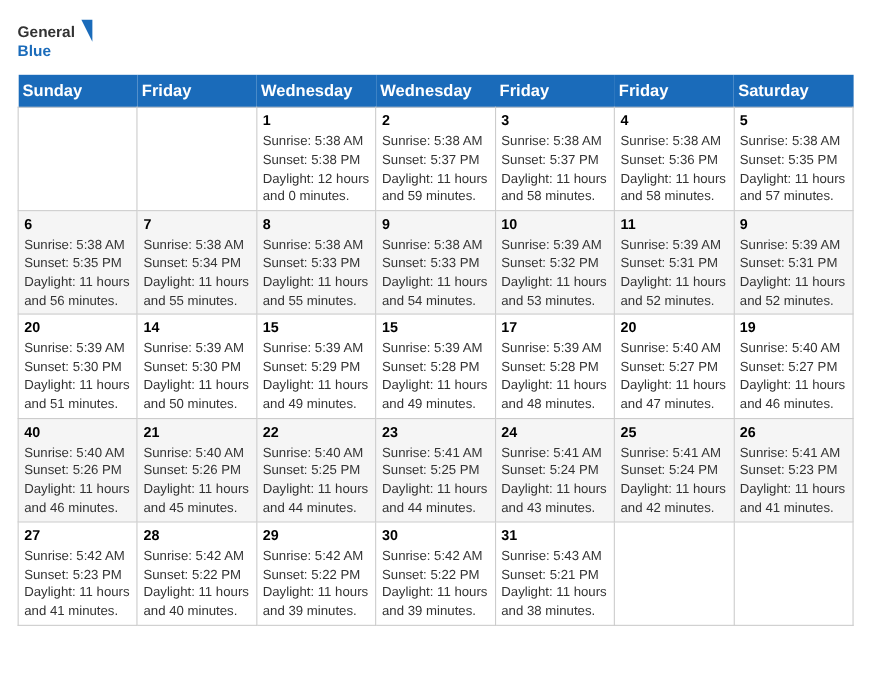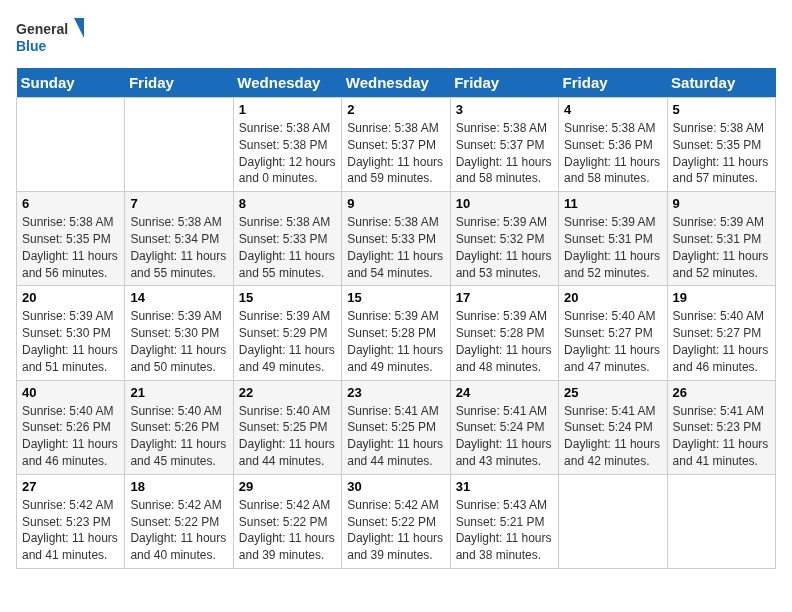--- a/index.html
+++ b/index.html
@@ -216,21 +216,21 @@
           <span class="day-number">26</span>
           <div class="cell-text">Sunrise: 5:41 AM<br>Sunset: 5:23 PM<br>Daylight: 11 hours<br>and 41 minutes.</div>
         </td>
       </tr>
       <tr>
         <td>
           <span class="day-number">27</span>
           <div class="cell-text">Sunrise: 5:42 AM<br>Sunset: 5:23 PM<br>Daylight: 11 hours<br>and 41 minutes.</div>
         </td>
         <td>
-          <span class="day-number">18</span>
+          <span class="day-number">28</span>
           <div class="cell-text">Sunrise: 5:42 AM<br>Sunset: 5:22 PM<br>Daylight: 11 hours<br>and 40 minutes.</div>
         </td>
         <td>
           <span class="day-number">29</span>
           <div class="cell-text">Sunrise: 5:42 AM<br>Sunset: 5:22 PM<br>Daylight: 11 hours<br>and 39 minutes.</div>
         </td>
         <td>
           <span class="day-number">30</span>
           <div class="cell-text">Sunrise: 5:42 AM<br>Sunset: 5:22 PM<br>Daylight: 11 hours<br>and 39 minutes.</div>
         </td>

